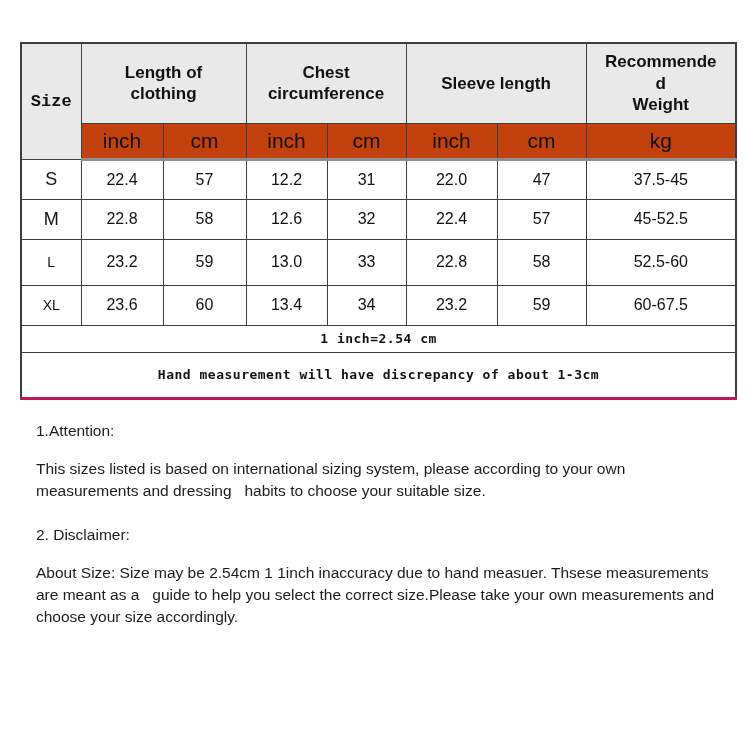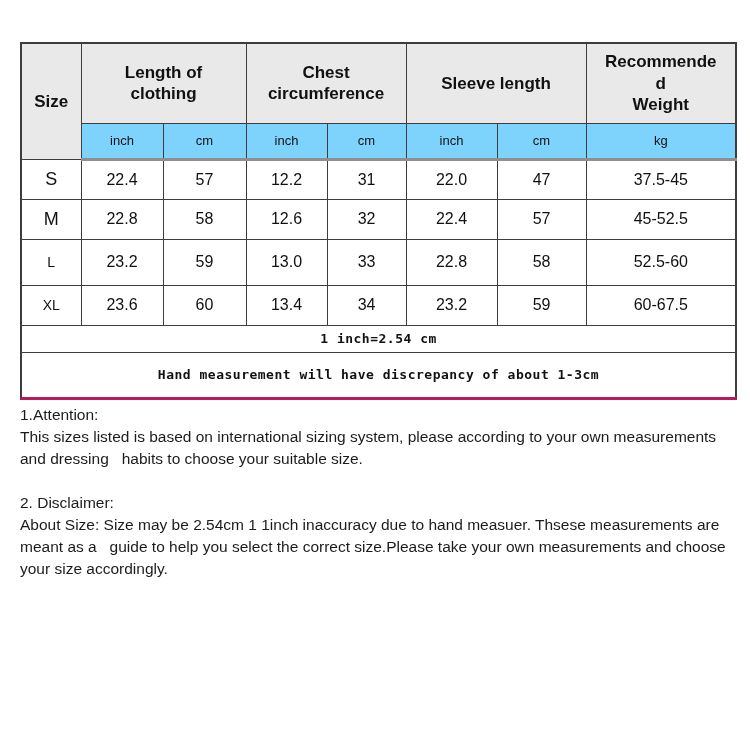--- a/index.html
+++ b/index.html
@@ -37,26 +37,26 @@
   tr.note-row-2 { height: 46px; }
 
   th.hdr {
     background: #e9e9e9;
     font-weight: bold;
     font-size: 17px;
     line-height: 1.25;
     white-space: pre-line;
   }
   tr.units-row th {
-    background: #7dd3fc;
+    background: #c2410c;
     font-weight: normal;
-    font-size: 13px;
+    font-size: 21px;
     border-bottom: 3px solid #8f8f8f;
   }
-  th.size-hdr { border-bottom: 3px solid #8f8f8f; }
+  th.size-hdr { border-bottom: 3px solid #8f8f8f; font-family: Liberation Mono, monospace; }
 
   td.value-cell { font-size: 16px; }
   td.size-cell  { font-size: 18px; }
   tr.small-size td.size-cell { font-size: 14px; }
 
   td.note-cell {
     font-family: "DejaVu Sans Mono", monospace;
     font-weight: bold;
     font-size: 13px;
     letter-spacing: 0.5px;
@@ -65,21 +65,21 @@
   tr.note-row-2 td.note-cell { border-bottom: 3px solid #be185d; }
 
   
   .sections {
     position: absolute;
     left: 20px; top: 404px;
     width: 714px;
   }
   .section { margin: 0 0 22px 0; }
   .section p {
-    margin: 0;
+    margin: 16px;
     font-size: 15.5px;
     line-height: 22px;
     white-space: pre-wrap;
     color: #1c1c1c;
   }
 </style>
 </head>
 <body>
 
 <div class="page">

